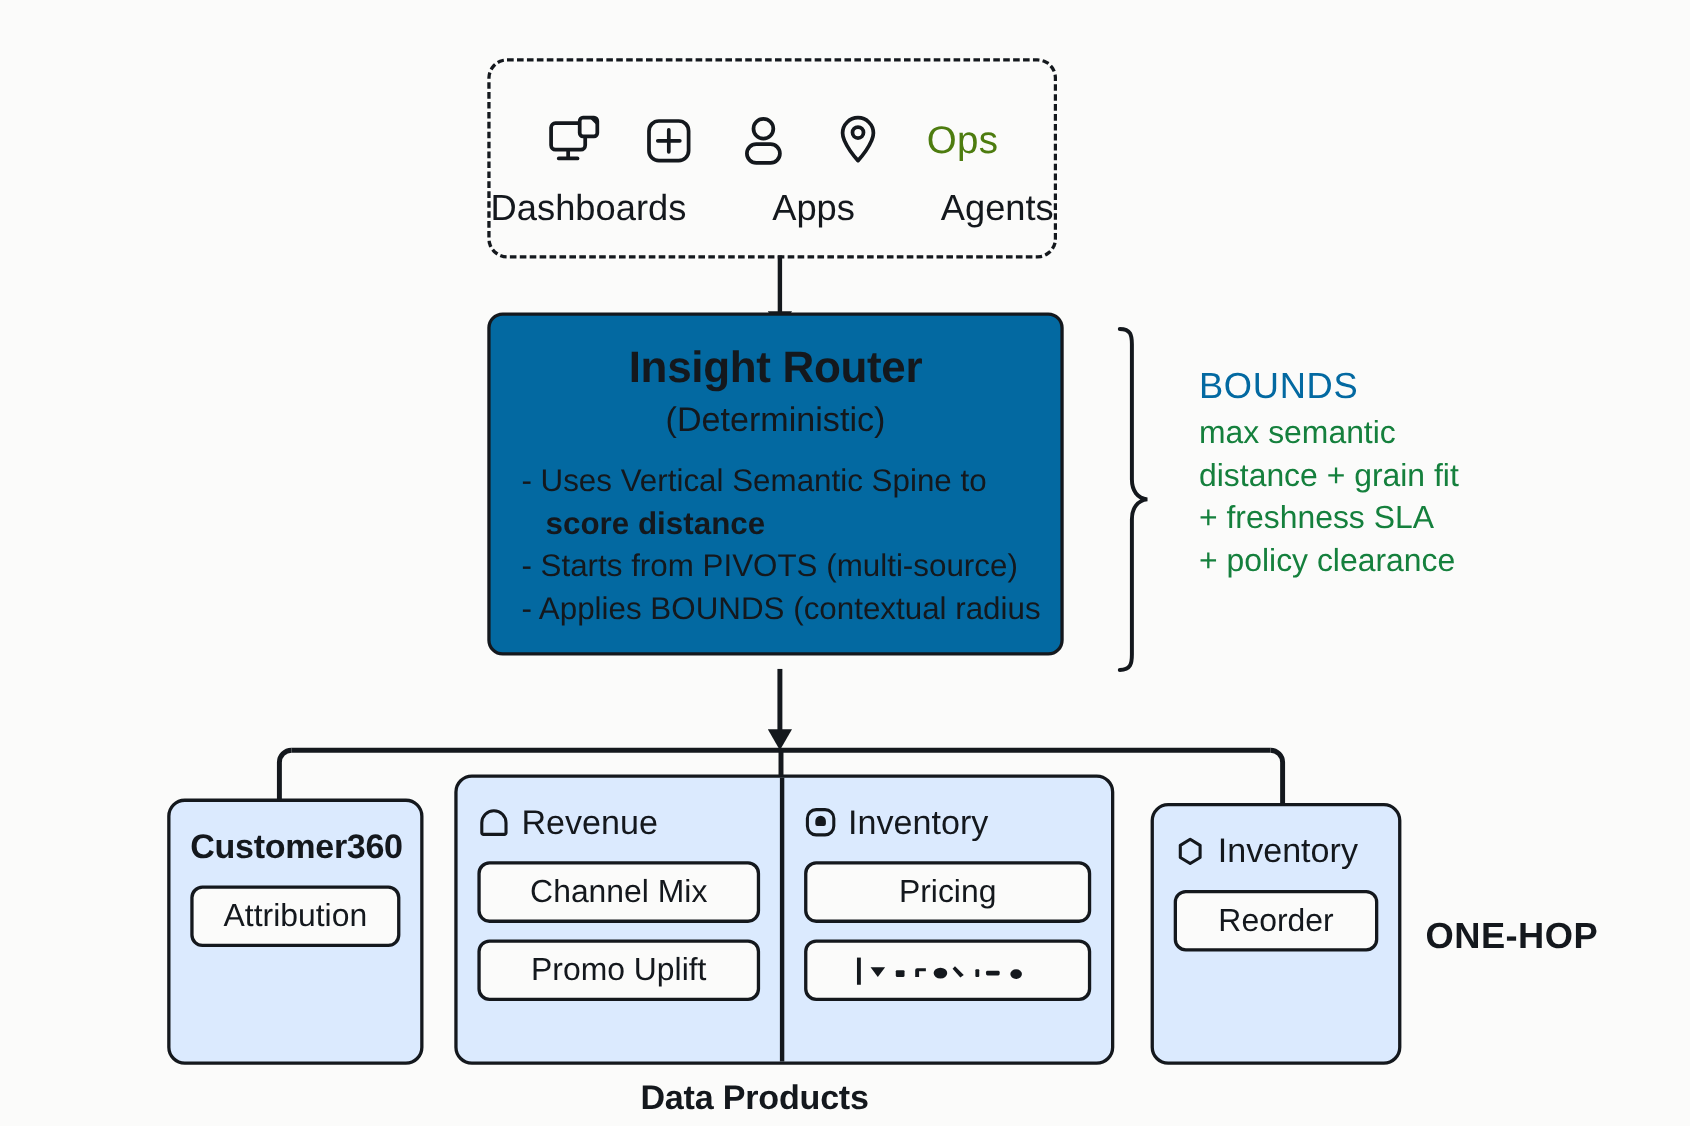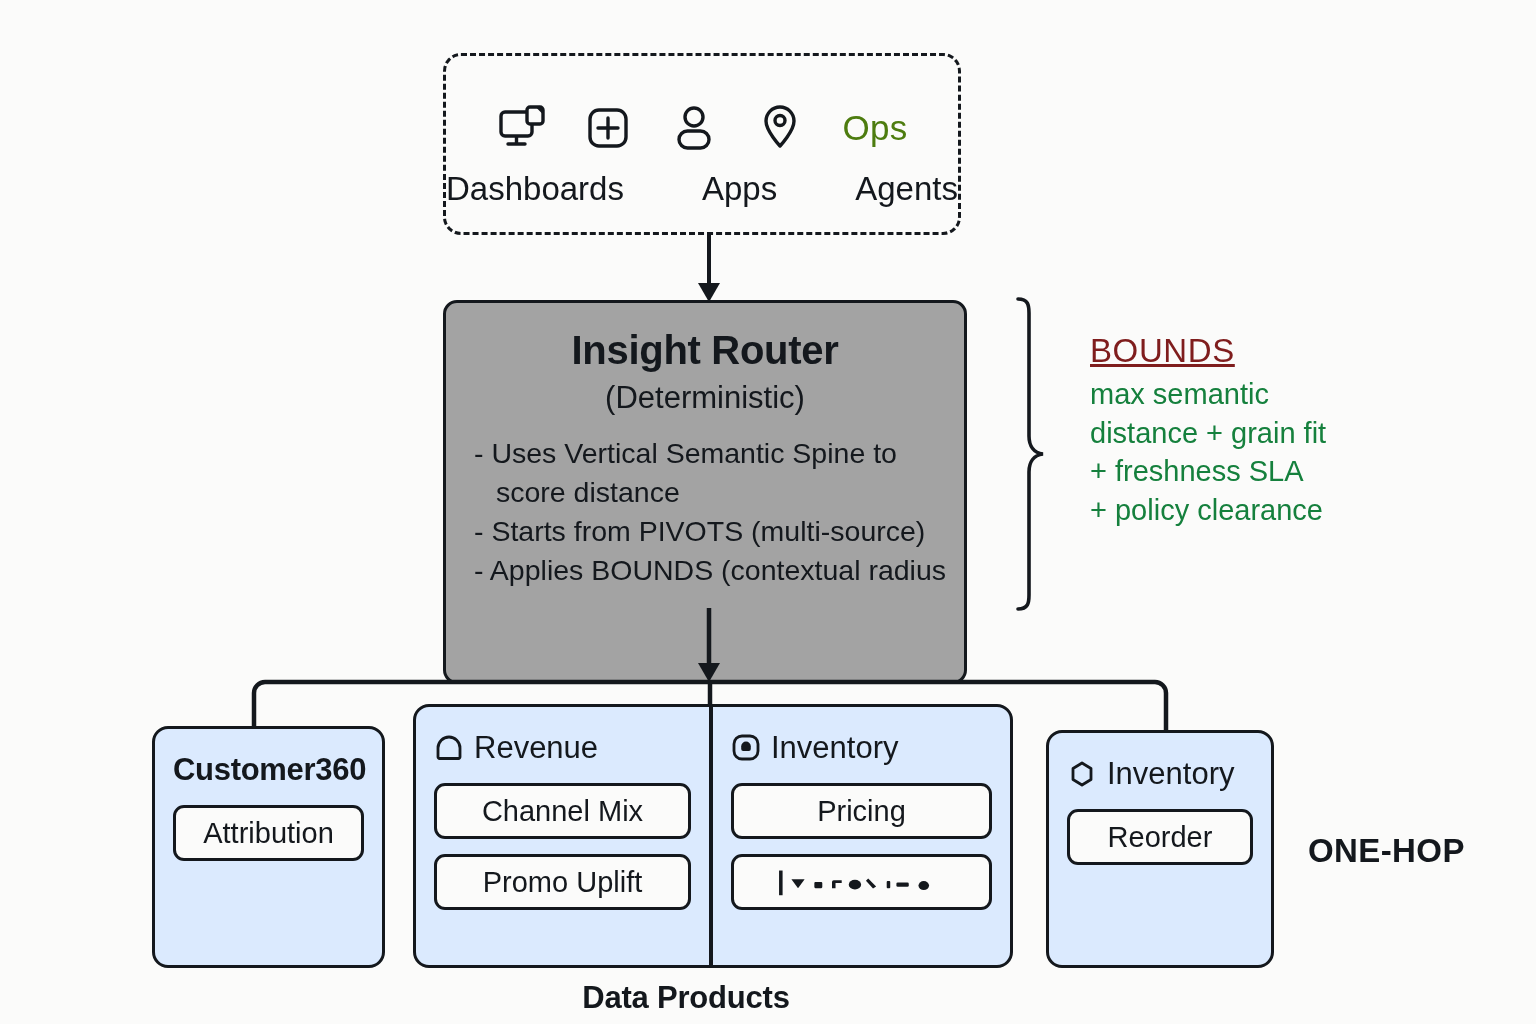--- a/index.html
+++ b/index.html
@@ -51,25 +51,25 @@
     font-size: 33px;
     color: #14181d;
   }
 
   
   #arrow-consumers-router { position: absolute; left: 674px; top: 232px; width: 70px; height: 72px; }
 
   
   #insight-router-box {
     position: absolute;
-    left: 443px; top: 300px;
-    width: 524px; height: 384px;
+    left: 443px; top: 284px;
+    width: 524px; height: 312px;
     border: 3px solid #14181d;
     border-radius: 14px;
-    background: #a3a3a3;
+    background: #0369a1;
     overflow: hidden;
     padding: 16px 16px 0 16px;
   }
   #router-title {
     text-align: center;
     font-size: 40px;
     font-weight: bold;
     letter-spacing: -.3px;
     line-height: 1.15;
     color: #14181d;
@@ -84,32 +84,31 @@
   }
   .router-bullets { margin-top: 18px; }
   .router-bullet {
     font-size: 28.5px;
     line-height: 1.37;
     white-space: nowrap;
     color: #14181d;
     padding-left: 12px;
   }
   .router-bullet.wrap { white-space: normal; }
-  .router-bullet .cont { display: block; padding-left: 22px; }
+  .router-bullet .cont { display: block; padding-left: 22px; font-weight: bold; }
 
   
   #bounds-brace { position: absolute; left: 1012px; top: 296px; width: 44px; height: 316px; }
   #bounds-block { position: absolute; left: 1090px; top: 330px; width: 400px; }
   #bounds-title {
     font-size: 33px;
     letter-spacing: .6px;
-    color: #7f1d1d;
+    color: #0369a1;
     line-height: 1.25;
     margin-bottom: 4px;
-    text-decoration: underline;
   }
   .bounds-line { font-size: 29px; line-height: 1.33; color: #15803d; white-space: nowrap; }
 
   
   #arrow-router-bus { position: absolute; left: 674px; top: 608px; width: 70px; height: 76px; }
   #bus-connector { position: absolute; left: 240px; top: 668px; width: 940px; height: 66px; }
 
   
   .dp-card {
     position: absolute;
@@ -183,21 +182,20 @@
     letter-spacing: -.2px;
     color: #14181d;
   }
   #onehop-label {
     position: absolute;
     left: 1296px; top: 832px;
     font-size: 33px;
     font-weight: bold;
     letter-spacing: .4px;
     color: #14181d;
-    margin-left: 12px;
   }
 </style>
 </head>
 <body>
 
 <div class="stage">
 
   <div id="consumers-box">
 
     <div id="consumer-icon-row">

